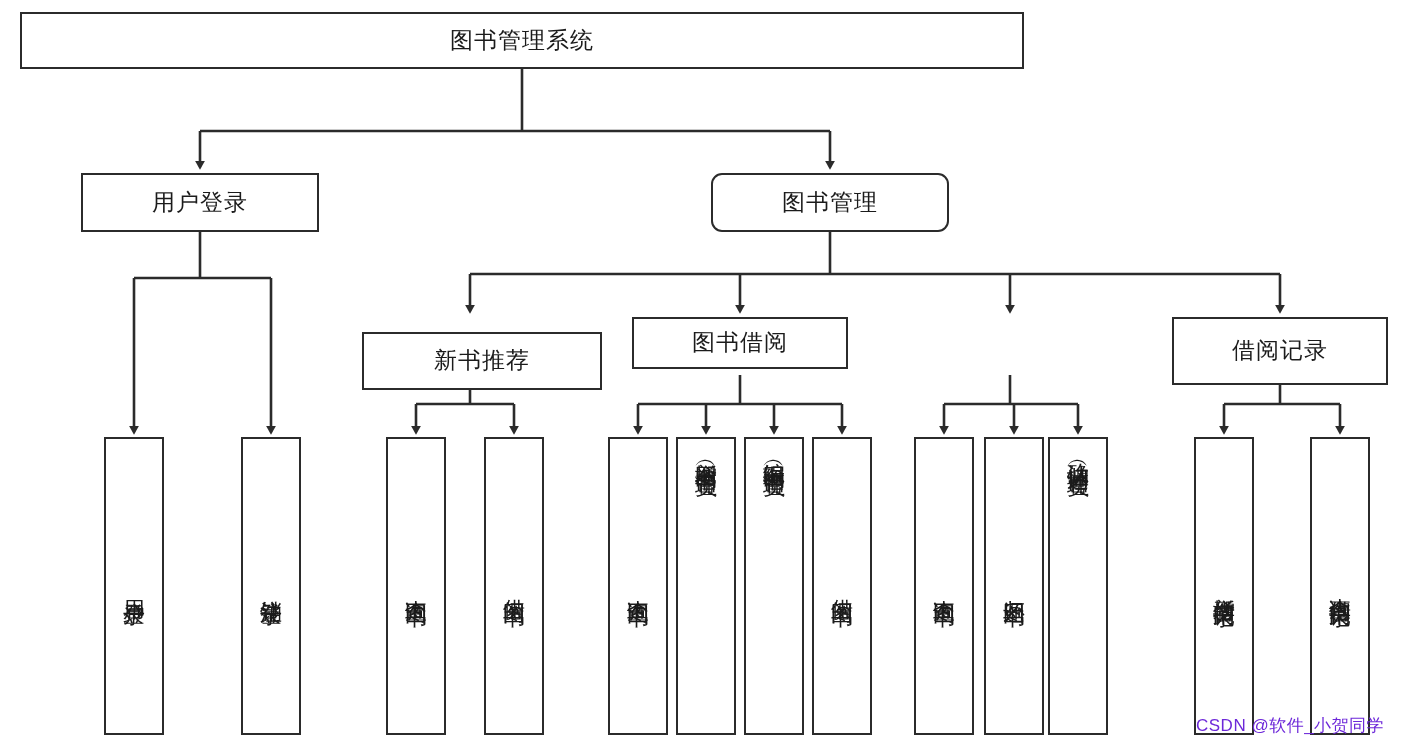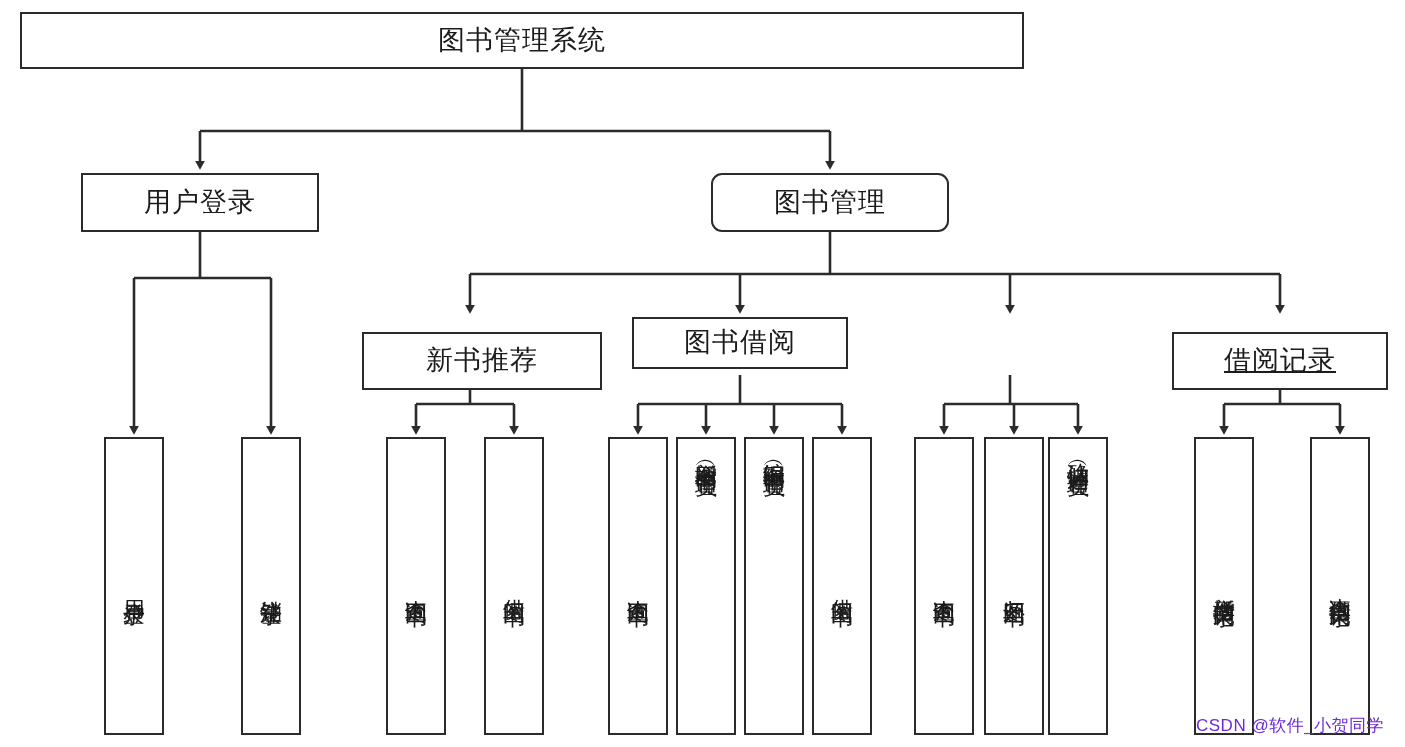--- a/index.html
+++ b/index.html
@@ -28,21 +28,21 @@
     position: absolute;
     box-sizing: border-box;
     border: 2px solid #2b2b2b;
     background: #ffffff;
     display: flex;
     align-items: center;
     justify-content: center;
     color: #1b1b1b;
   }
   .node.h .label {
-    font-size: 27px;
+    font-size: 23px;
     line-height: 1.1;
     letter-spacing: 1px;
     white-space: nowrap;
   }
   .node.v {
     align-items: flex-start;
     justify-content: center;
     padding-top: 6px;
   }
   .node.v .label {
@@ -130,21 +130,21 @@
   <div class="node h" style="left:711px; top:173px; width:238px; height:59px;border-radius:11px;">
     <span class="label">图书管理</span>
   </div>
 
   <div class="node h" style="left:362px; top:332px; width:240px; height:58px;">
     <span class="label">新书推荐</span>
   </div>
   <div class="node h" style="left:632px; top:317px; width:216px; height:52px;">
     <span class="label">图书借阅</span>
   </div>
-  <div class="node h" style="left:1172px; top:332px; width:216px; height:58px;text-decoration:underline;">
+  <div class="node h" style="left:1172px; top:317px; width:216px; height:68px;">
     <span class="label">借阅记录</span>
   </div>
 
   <div class="node v centered" style="left:104px; top:437px; width:60px; height:298px;">
     <span class="label">用户登录</span>
   </div>
   <div class="node v centered" style="left:241px; top:437px; width:60px; height:298px;">
     <span class="label">注销登录</span>
   </div>
   <div class="node v centered" style="left:386px; top:437px; width:60px; height:298px;">

